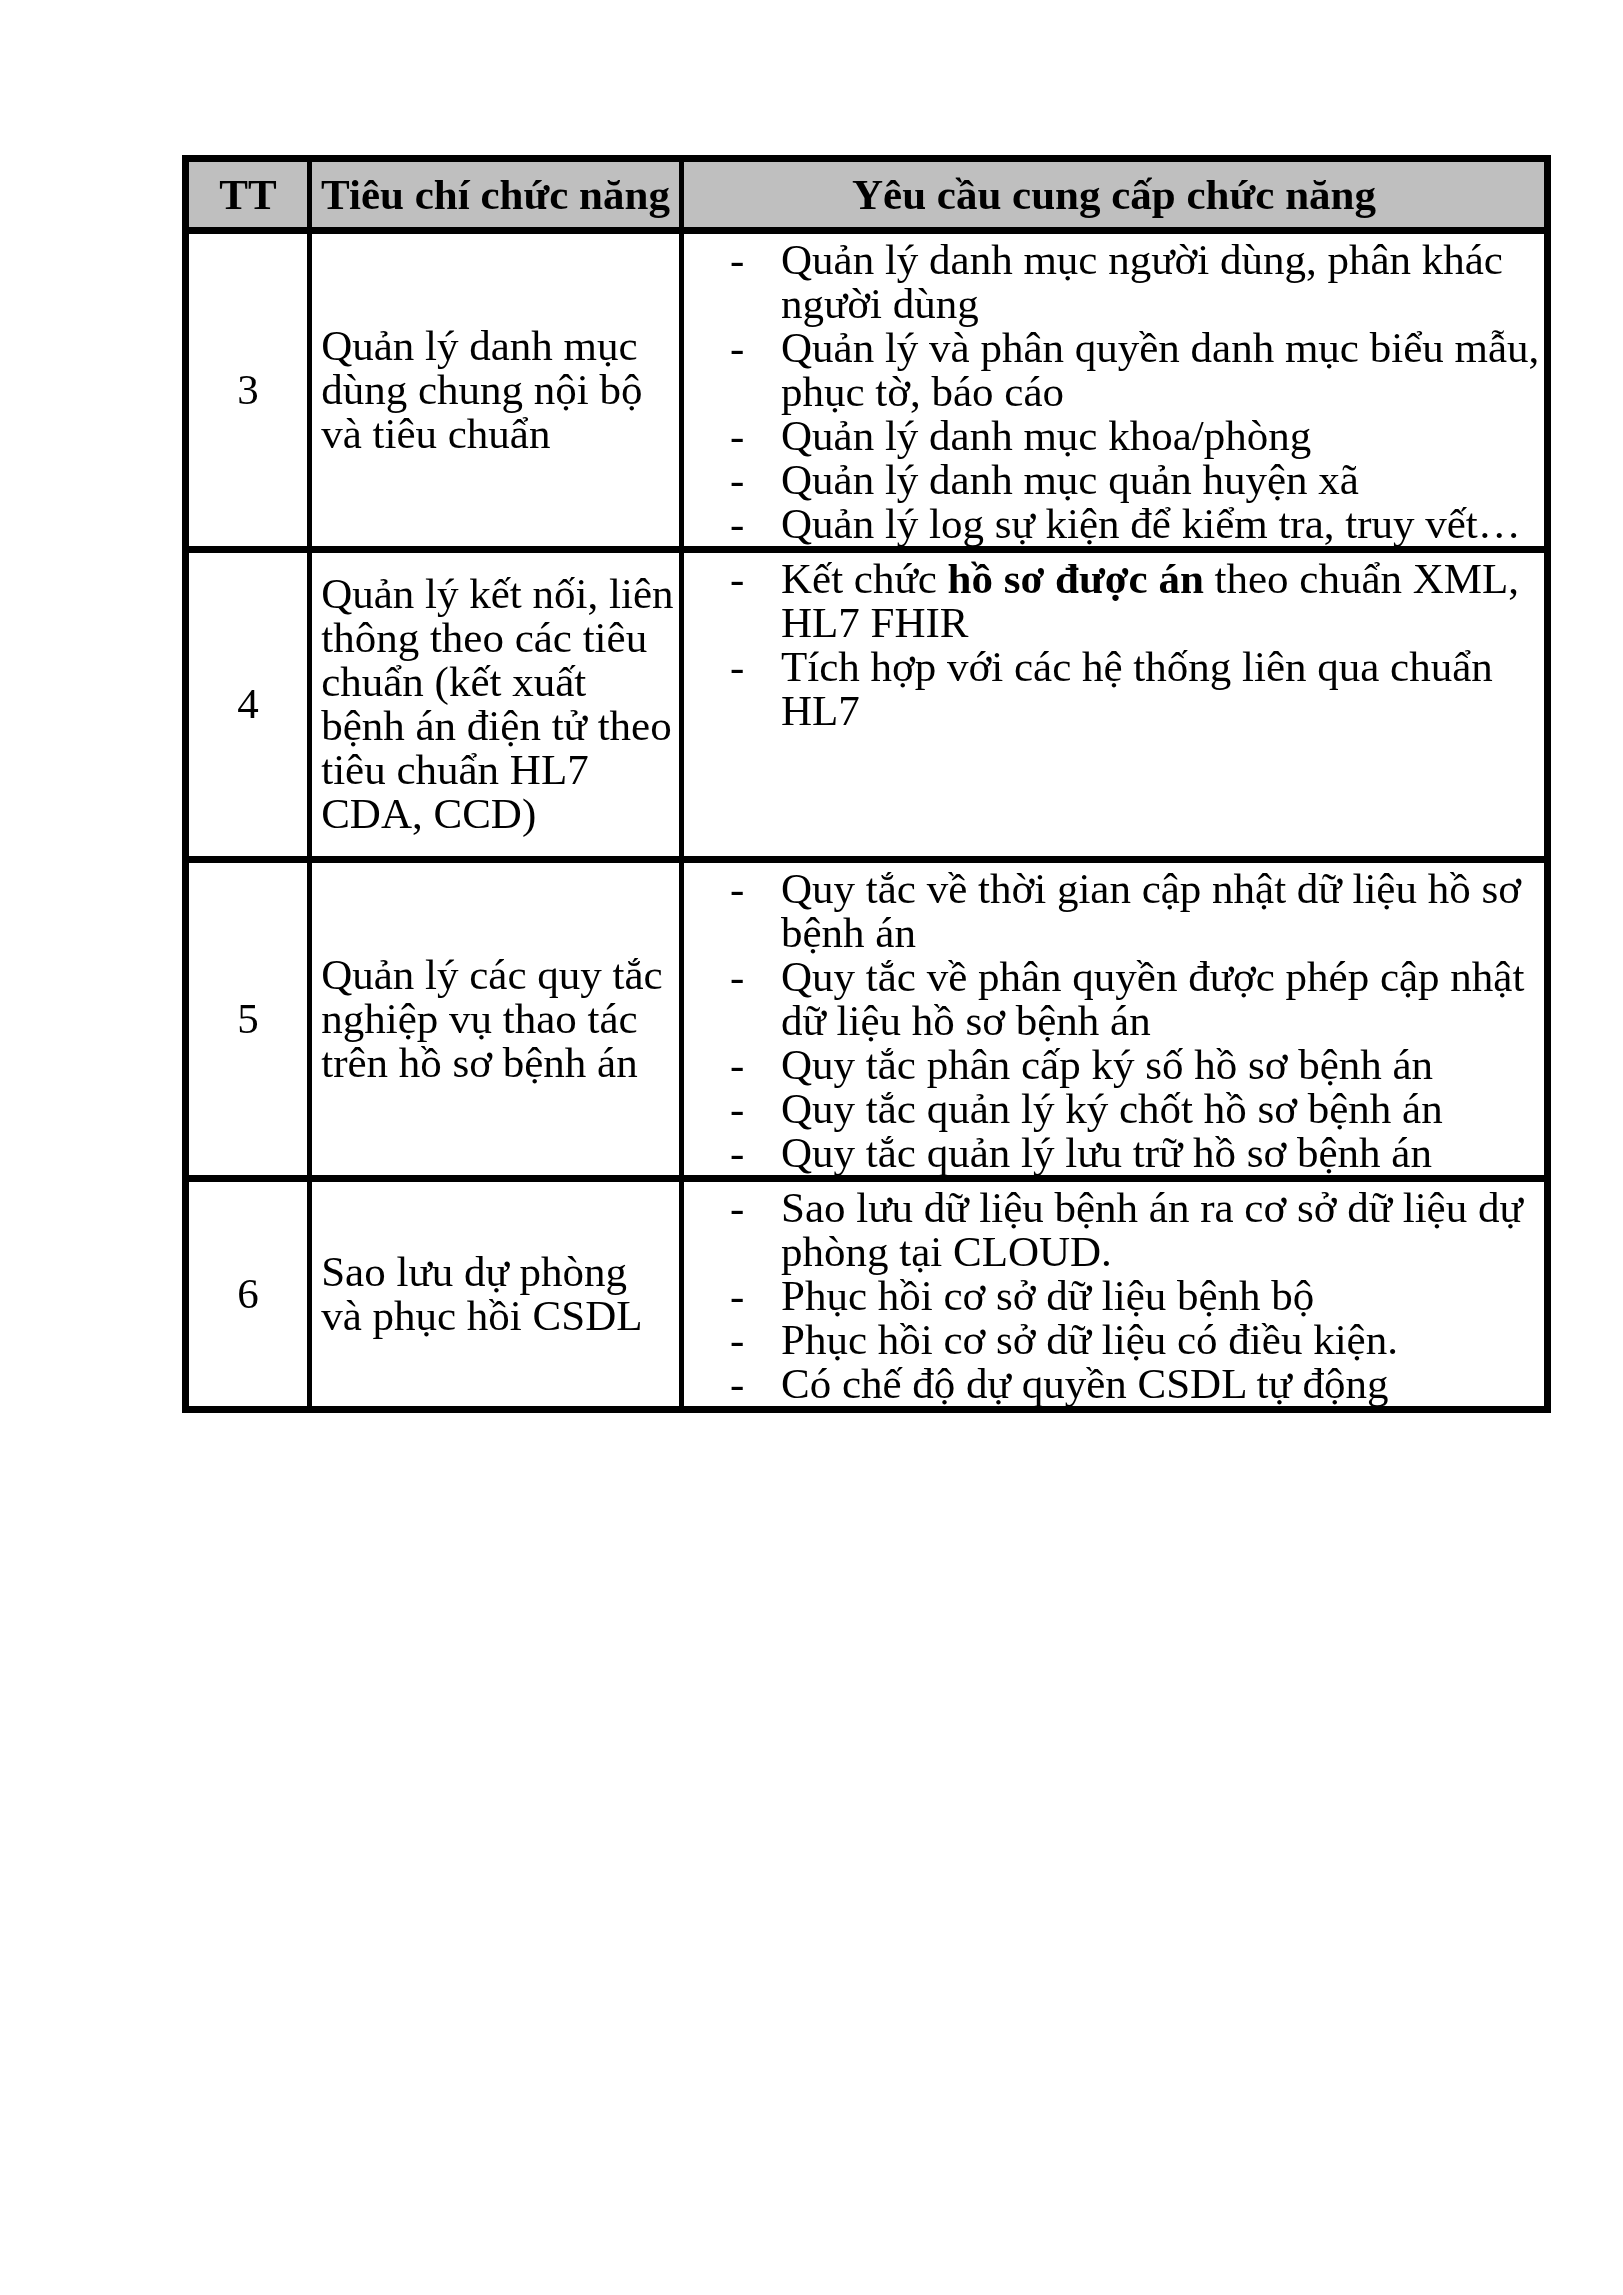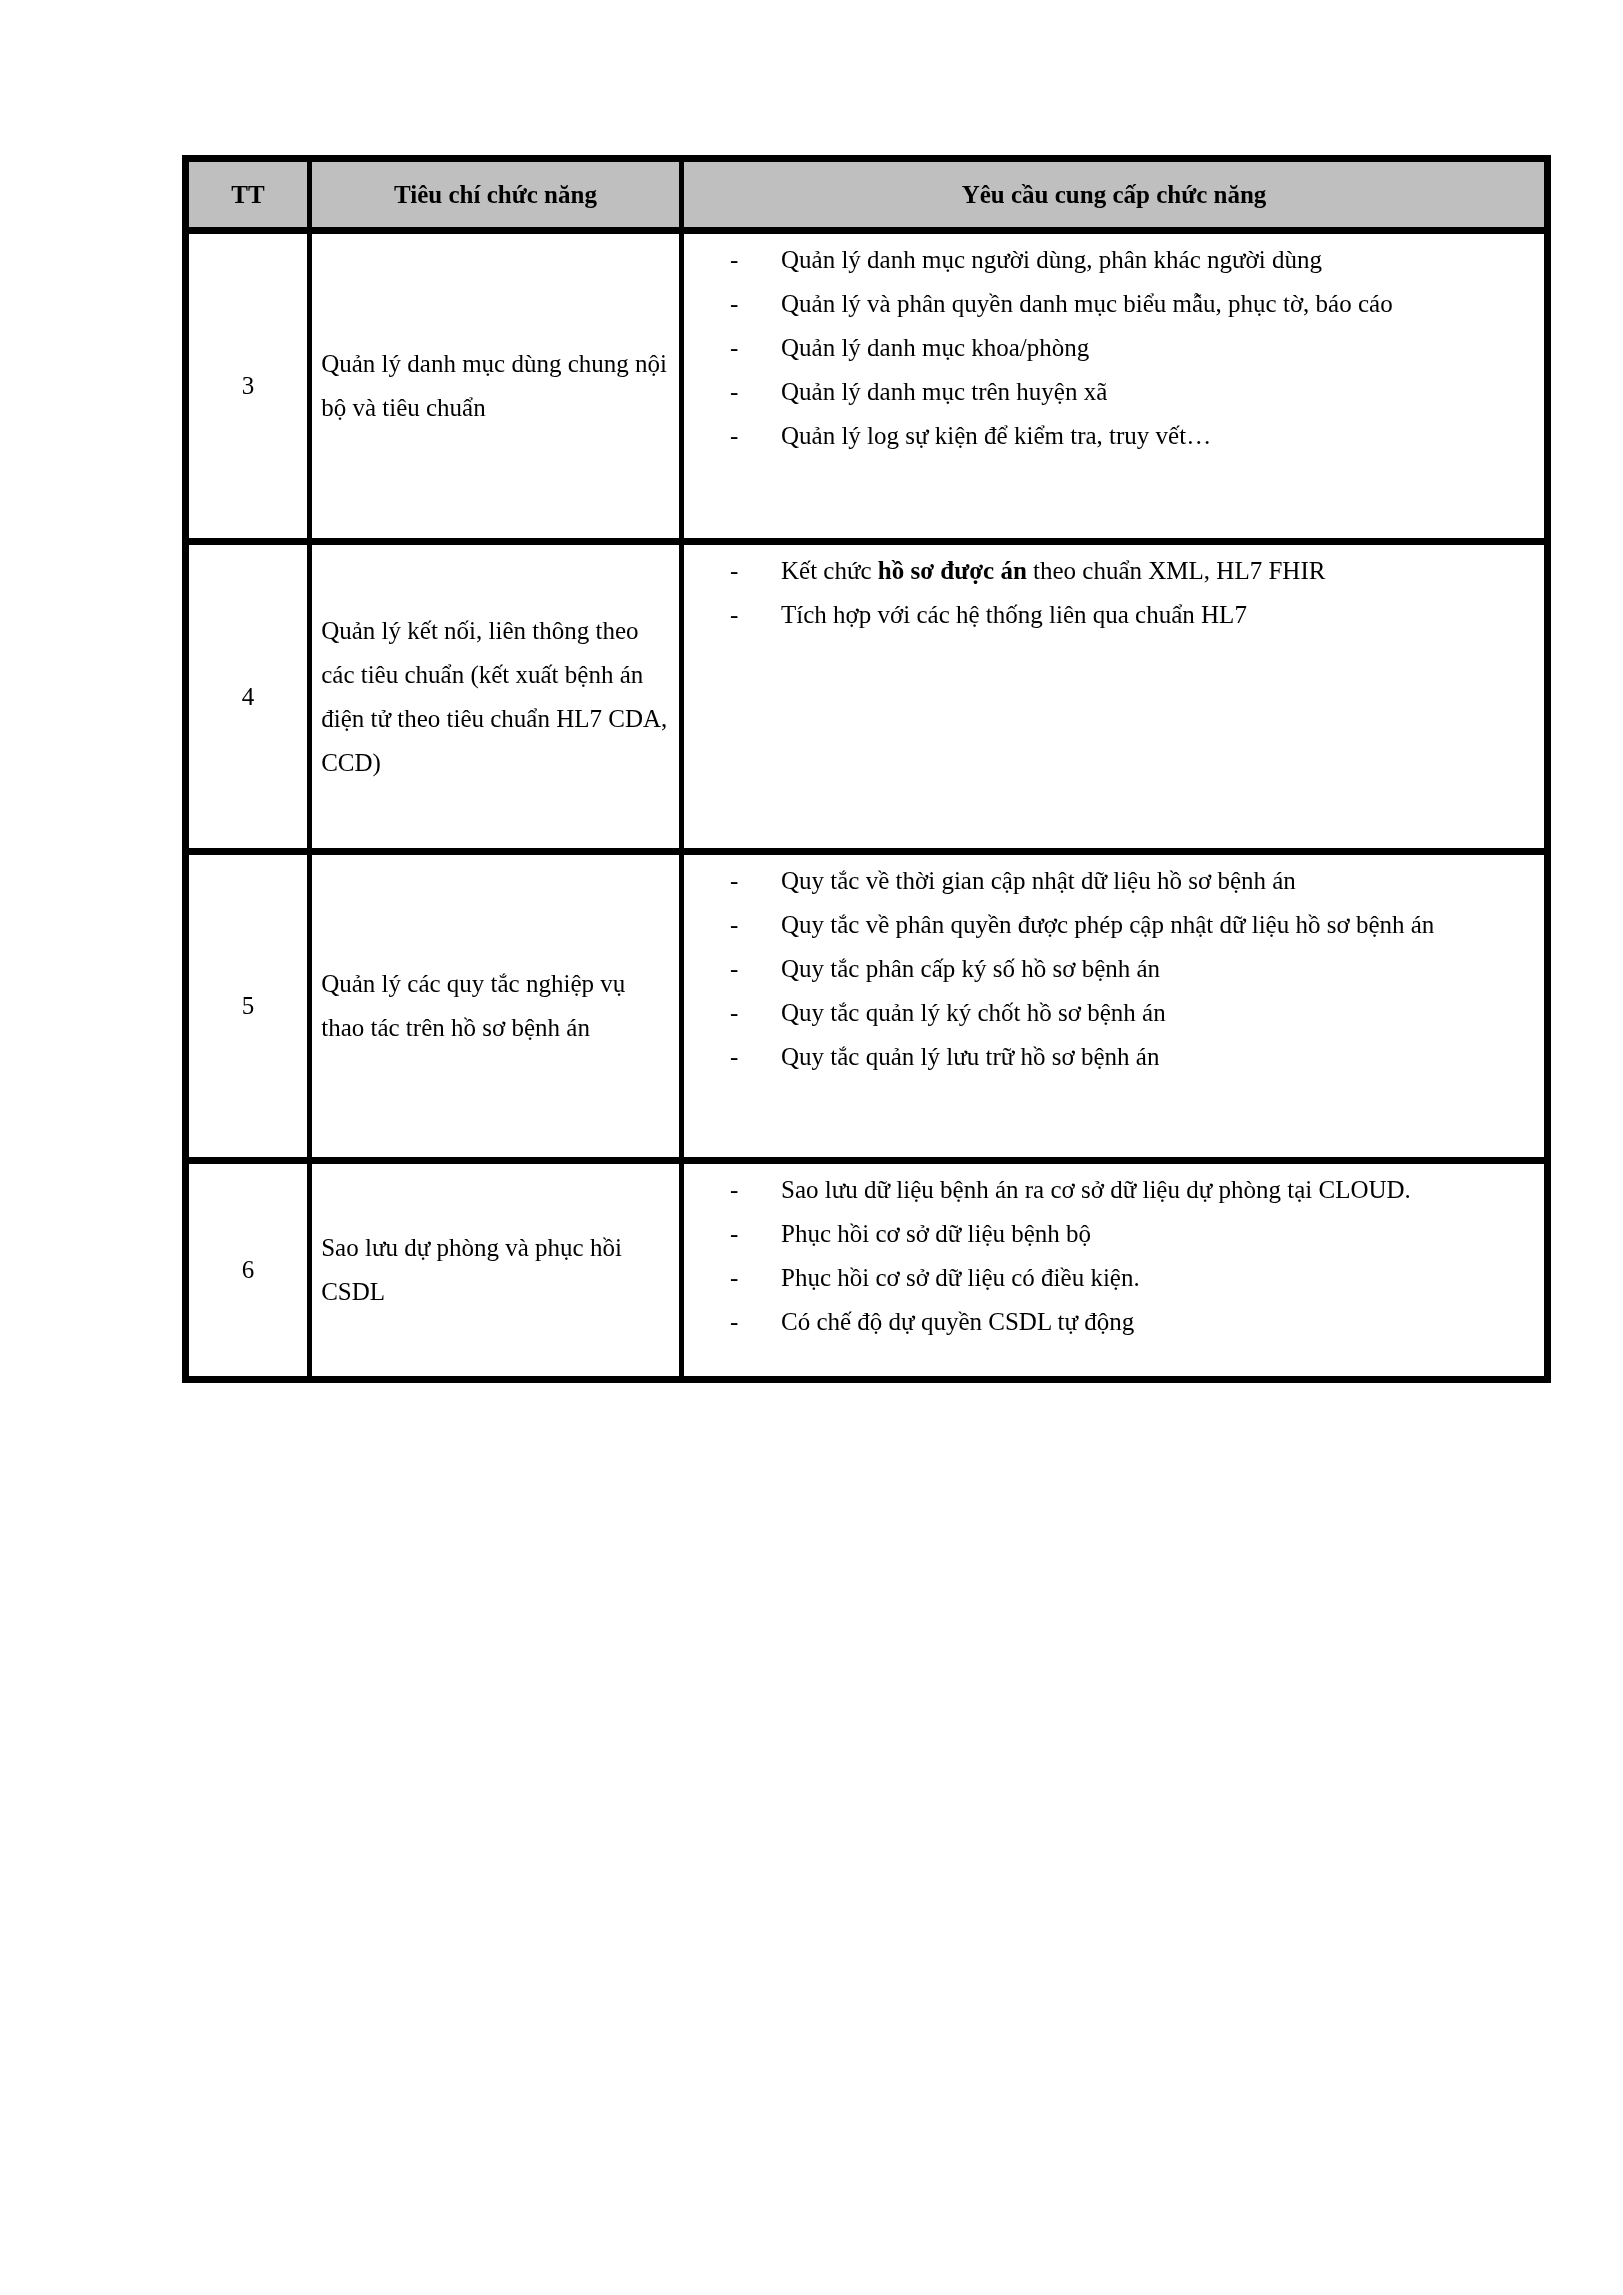--- a/index.html
+++ b/index.html
@@ -17,21 +17,21 @@
     overflow: hidden;
   }
   table.doc-table {
     position: absolute;
     left: 182px;
     top: 155px;
     width: 1362px;
     border-collapse: collapse;
     table-layout: fixed;
     border: 7.9px solid #000000;
-    font-size: 25px;
+    font-size: 43px;
     line-height: 44px;
   }
   col.c1 { width: 124px; }
   col.c2 { width: 372px; }
   col.c3 { width: 866px; }
 
   th, td {
     border-left: 5.2px solid #000000;
     border-right: 5.2px solid #000000;
     border-top: 7.2px solid #000000;
@@ -106,21 +106,21 @@
           <div class="req-item">
             <span class="dash">-</span>
             <span>Quản lý và phân quyền danh mục biểu mẫu, phục tờ, báo cáo</span>
           </div>
           <div class="req-item">
             <span class="dash">-</span>
             <span>Quản lý danh mục khoa/phòng</span>
           </div>
           <div class="req-item">
             <span class="dash">-</span>
-            <span>Quản lý danh mục trên huyện xã</span>
+            <span>Quản lý danh mục quản huyện xã</span>
           </div>
           <div class="req-item">
             <span class="dash">-</span>
             <span>Quản lý log sự kiện để kiểm tra, truy vết…</span>
           </div>
         </td>
       </tr>
 
       <tr class="row-4">
         <td class="tt-cell">4</td>

